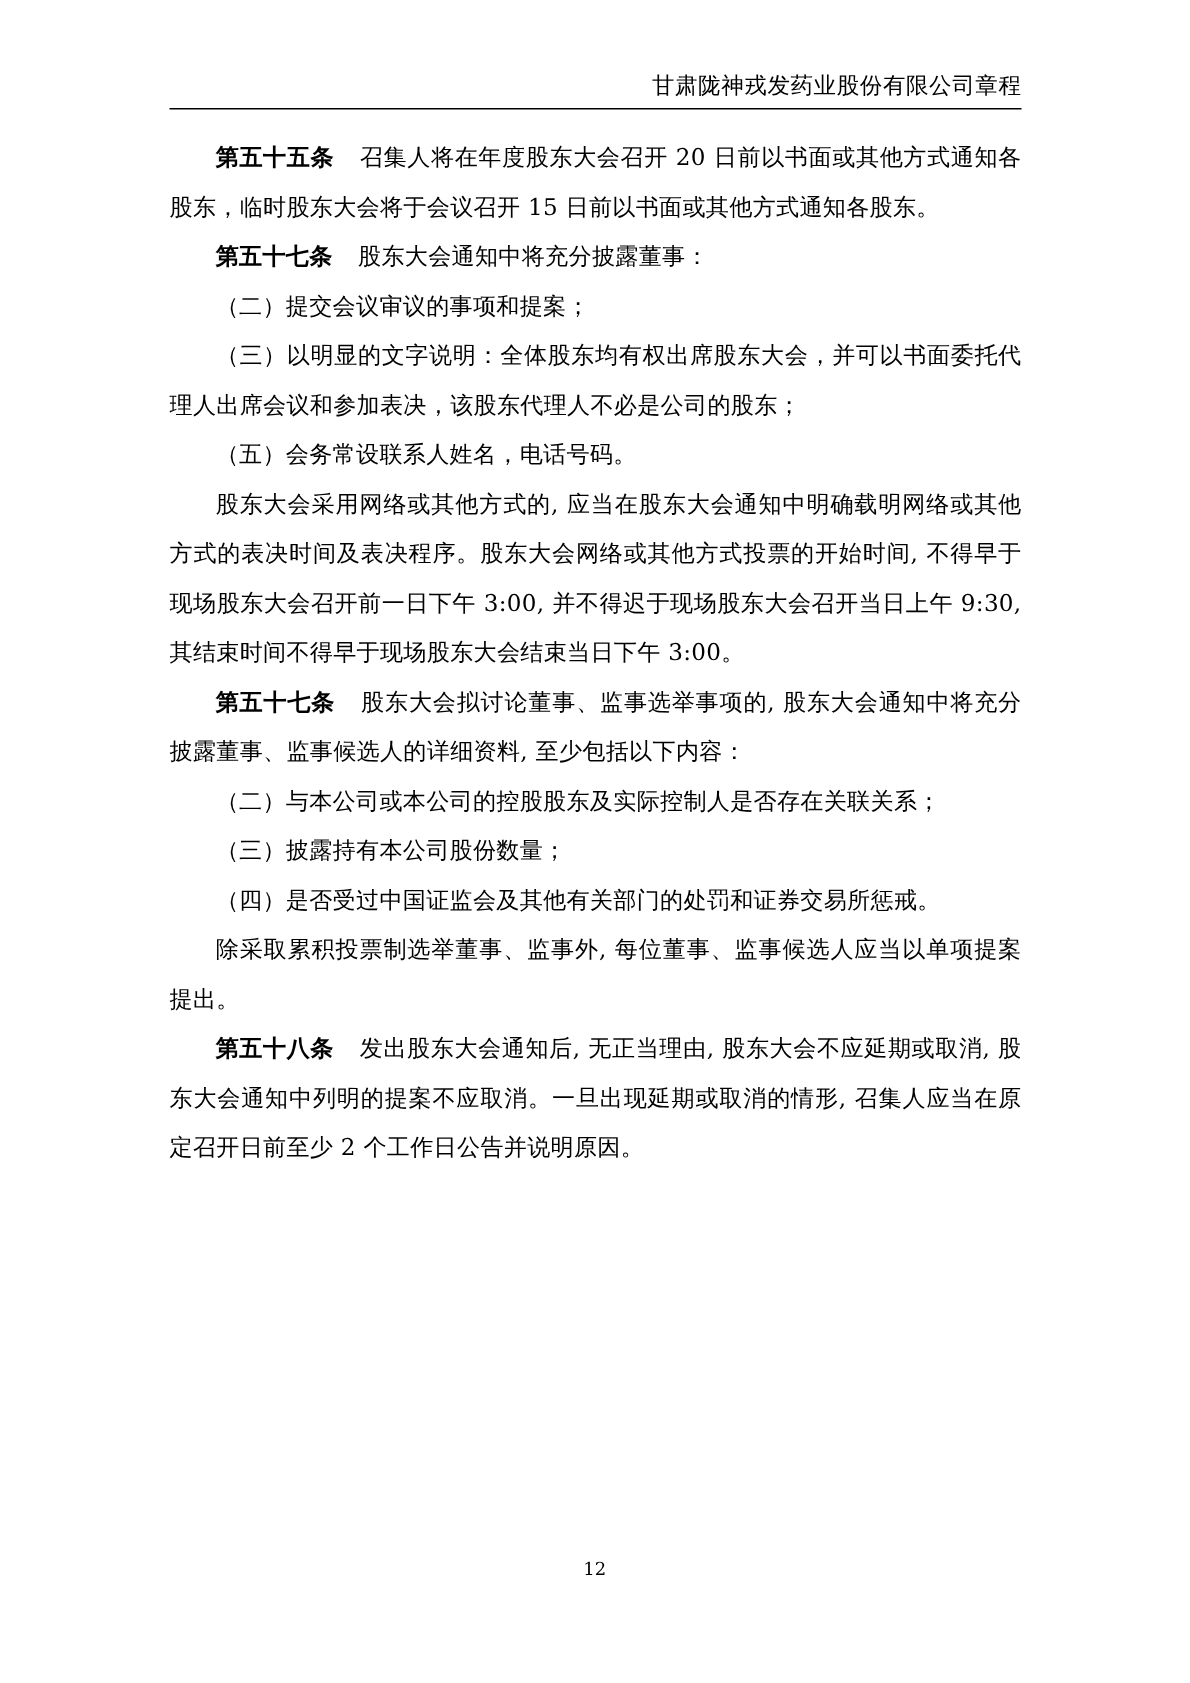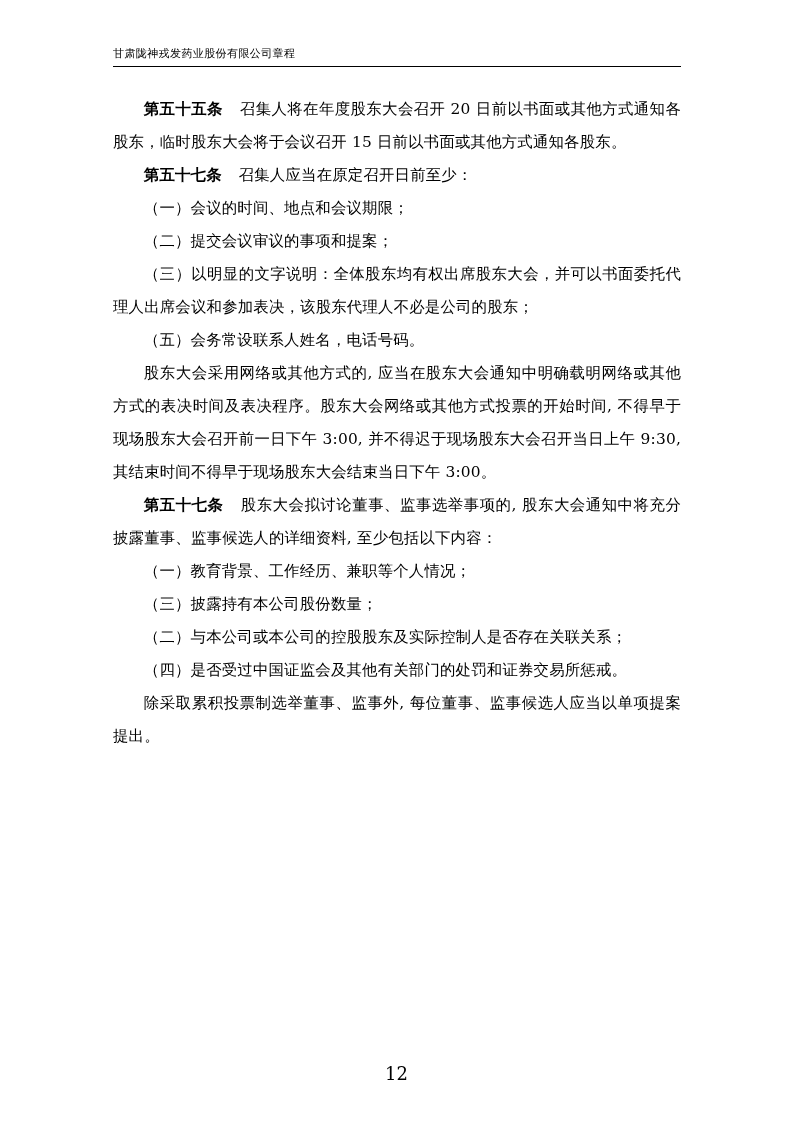--- a/index.html
+++ b/index.html
@@ -20,28 +20,29 @@
     box-sizing: border-box;
     overflow: hidden;
   }
   .content {
     position: absolute;
     left: 113px;
     top: 46px;
     width: 568px;
   }
   .header {
-    font-size: 11px;
+    font-size: 15px;
     line-height: 1.5;
     padding-bottom: 3px;
     border-bottom: 1.2px solid #000;
     letter-spacing: 0.4px;
+    text-align: right;
   }
   .body-text {
-    margin-top: 26px;
+    margin-top: 16px;
   }
   p.para {
     margin: 0 0 0.0em 0;
     font-size: 15.4px;
     line-height: 33px;
     text-align: justify;
     text-justify: inter-ideograph;
     letter-spacing: 0.2px;
   }
   p.indent {
@@ -53,62 +54,60 @@
   .gap {
     display: inline-block;
     width: 1.1em;
   }
   .pagenum {
     position: absolute;
     left: 0;
     right: 0;
     top: 1039px;
     text-align: center;
-    font-size: 18px;
+    font-size: 12px;
     font-family: "DejaVu Serif", "Liberation Serif", serif;
-    margin-top: 24px;
   }
 </style>
 </head>
 <body>
 
 <div class="page">
   <div class="content">
 
     <div class="header">甘肃陇神戎发药业股份有限公司章程</div>
 
     <div class="body-text">
 
       <p class="para indent"><span class="art-label">第五十五条</span><span class="gap"></span><span>召集人将在年度股东大会召开 20 日前以书面或其他方式通知各股东，临时股东大会将于会议召开 15 日前以书面或其他方式通知各股东。</span></p>
 
-      <p class="para indent"><span class="art-label">第五十七条</span><span class="gap"></span><span>召集人应当在原定召开日前至少：</span></p>
+      <p class="para indent"><span class="art-label">第五十七条</span><span class="gap"></span><span>股东大会通知中将充分披露董事：</span></p>
 
-      <p class="para indent">（一）会议的时间、地点和会议期限；</p>
 
       <p class="para indent">（二）提交会议审议的事项和提案；</p>
 
       <p class="para indent">（三）以明显的文字说明：全体股东均有权出席股东大会，并可以书面委托代理人出席会议和参加表决，该股东代理人不必是公司的股东；</p>
 
 
       <p class="para indent">（五）会务常设联系人姓名，电话号码。</p>
 
 
       <p class="para indent">股东大会采用网络或其他方式的, 应当在股东大会通知中明确载明网络或其他方式的表决时间及表决程序。股东大会网络或其他方式投票的开始时间, 不得早于现场股东大会召开前一日下午 3:00, 并不得迟于现场股东大会召开当日上午 9:30, 其结束时间不得早于现场股东大会结束当日下午 3:00。</p>
 
 
       <p class="para indent"><span class="art-label">第五十七条</span><span class="gap"></span><span>股东大会拟讨论董事、监事选举事项的, 股东大会通知中将充分披露董事、监事候选人的详细资料, 至少包括以下内容：</span></p>
 
-      <p class="para indent">（一）教育背景、工作经历、兼职等个人情况；</p>
+
+      <p class="para indent">（二）与本公司或本公司的控股股东及实际控制人是否存在关联关系；</p>
 
       <p class="para indent">（三）披露持有本公司股份数量；</p>
-
-      <p class="para indent">（二）与本公司或本公司的控股股东及实际控制人是否存在关联关系；</p>
 
       <p class="para indent">（四）是否受过中国证监会及其他有关部门的处罚和证券交易所惩戒。</p>
 
       <p class="para indent">除采取累积投票制选举董事、监事外, 每位董事、监事候选人应当以单项提案提出。</p>
 
+      <p class="para indent"><span class="art-label">第五十八条</span><span class="gap"></span><span>发出股东大会通知后, 无正当理由, 股东大会不应延期或取消, 股东大会通知中列明的提案不应取消。一旦出现延期或取消的情形, 召集人应当在原定召开日前至少 2 个工作日公告并说明原因。</span></p>
 
     </div>
   </div>
 
   <div class="pagenum">12</div>
 </div>
 
 </body></html>

